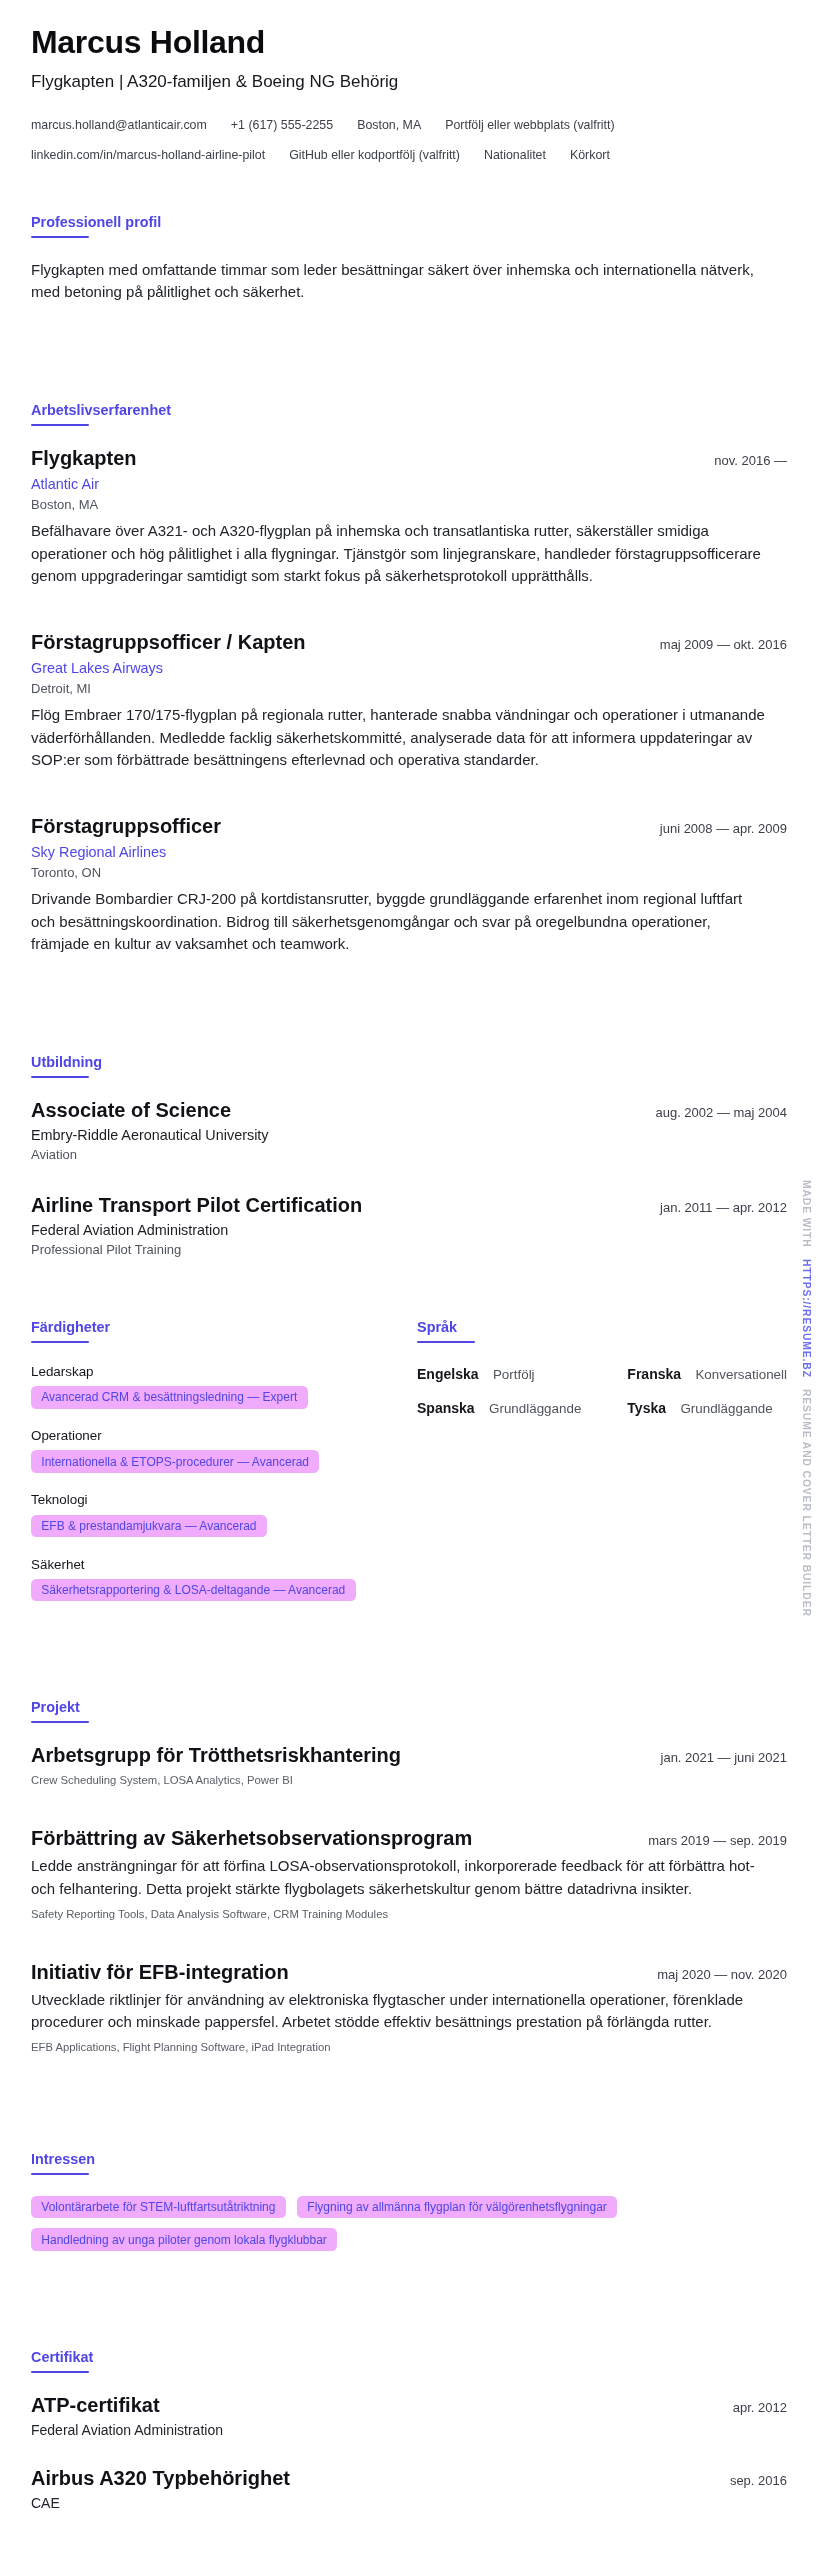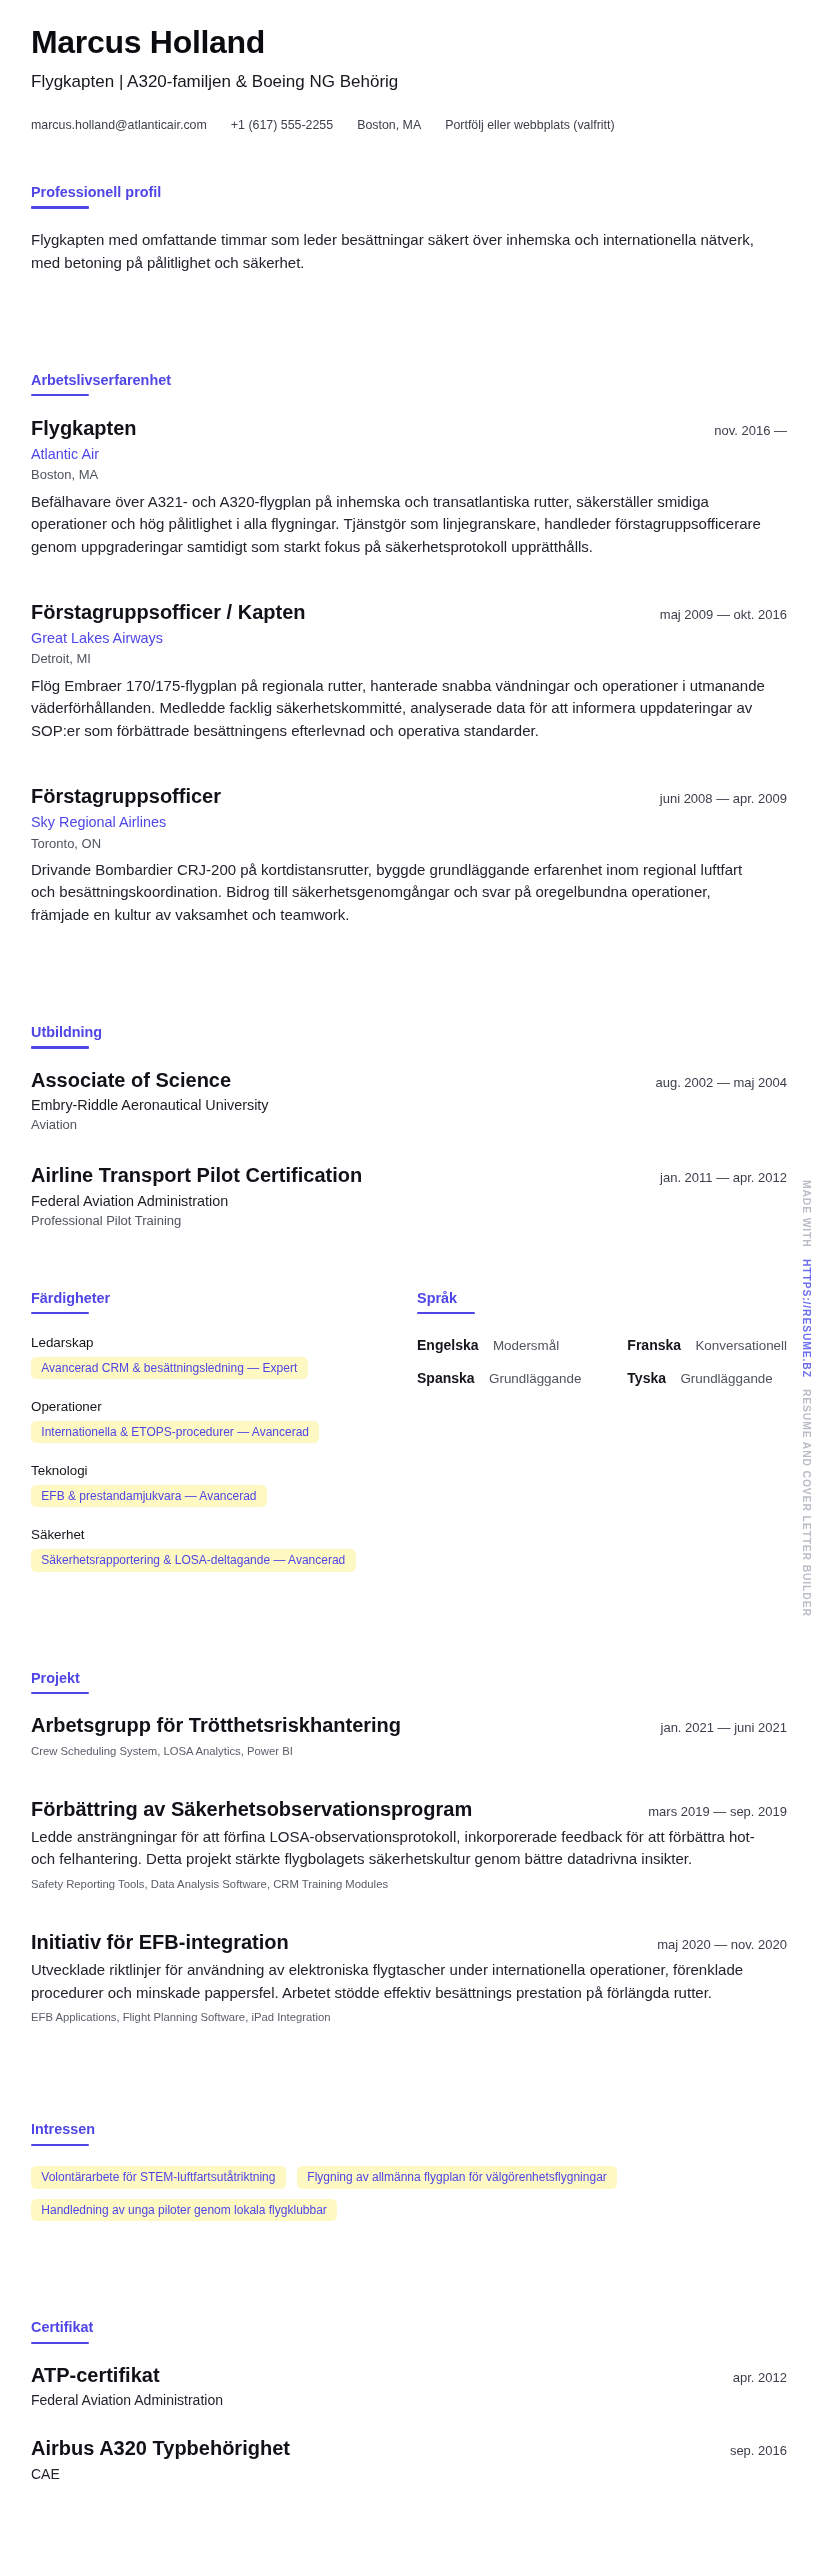--- a/index.html
+++ b/index.html
@@ -33,21 +33,21 @@
   .school { font-size:14.4px; color:#1c1e24; margin-top:5.2px; }
   .field { font-size:13px; color:#50545e; margin-top:4.1px; }
   .tools { font-size:11.3px; color:#5a5e68; margin-top:7.2px; }
   .cert-issuer { font-size:14px; color:#22242c; margin-top:5.2px; }
 
   
   .two-col { display:grid; grid-template-columns:1.05fr 0.95fr; column-gap:31px; margin-top:62px; align-items:start; }
   .skill-group + .skill-group { margin-top:19.6px; }
   .skill-label { font-size:13.4px; font-weight:400; color:#14161c; }
   .badge-wrap { margin-top:7.2px; }
-  .badge { display:inline-block; font-size:12px; color:#4f46e5; background:#fef9c3; padding:5.2px 10.3px; border-radius:5.2px; line-height:1; }
+  .badge { display:inline-block; font-size:12px; color:#4f46e5; background:#f0abfc; padding:5.2px 10.3px; border-radius:5.2px; line-height:1; }
   .lang-grid { display:grid; grid-template-columns:auto auto; column-gap:46px; row-gap:17.5px; justify-content:start; margin-top:23px; }
   .lang-pair { display:flex; gap:14.4px; align-items:baseline; }
   .lang-name { font-size:14px; font-weight:600; color:#14161c; }
   .lang-level { font-size:13.4px; color:#50545e; }
 
   
   .badges-row { display:flex; flex-wrap:wrap; gap:10.3px 11.3px; margin-top:20.6px; max-width:690px; }
 
   
   .watermark { position:absolute; top:1180px; right:6.2px; display:flex; flex-direction:column; align-items:center; gap:11.3px; }
@@ -61,20 +61,26 @@
 
   <header>
     <h1 class="name">Marcus Holland</h1>
     <div class="subtitle">Flygkapten | A320-familjen &amp; Boeing NG Behörig</div>
     <div class="contact-row">
       <span>marcus.holland@atlanticair.com</span>
       <span>+1 (617) 555-2255</span>
       <span>Boston, MA</span>
       <span>Portfölj eller webbplats (valfritt)</span>
     </div>
+    <div class="contact-row">
+      <span>linkedin.com/in/marcus-holland-airline-pilot</span>
+      <span>GitHub eller kodportfölj (valfritt)</span>
+      <span>Nationalitet</span>
+      <span>Körkort</span>
+    </div>
   </header>
 
   <section class="section first">
     <h2 class="sec-h">Professionell profil</h2>
     <div class="sec-underline"></div>
     <div class="sec-body">
       <p class="desc" style="margin-top:16px;">Flygkapten med omfattande timmar som leder besättningar säkert över inhemska och internationella nätverk, med betoning på pålitlighet och säkerhet.</p>
     </div>
   </section>
 
@@ -167,21 +173,21 @@
         </div>
       </div>
     </section>
 
     <section>
       <h2 class="sec-h">Språk</h2>
       <div class="sec-underline"></div>
       <div class="lang-grid">
         <div class="lang-pair">
           <span class="lang-name">Engelska</span>
-          <span class="lang-level">Modersmål</span>
+          <span class="lang-level">Portfölj</span>
         </div>
         <div class="lang-pair">
           <span class="lang-name">Franska</span>
           <span class="lang-level">Konversationell</span>
         </div>
         <div class="lang-pair">
           <span class="lang-name">Spanska</span>
           <span class="lang-level">Grundläggande</span>
         </div>
         <div class="lang-pair">

